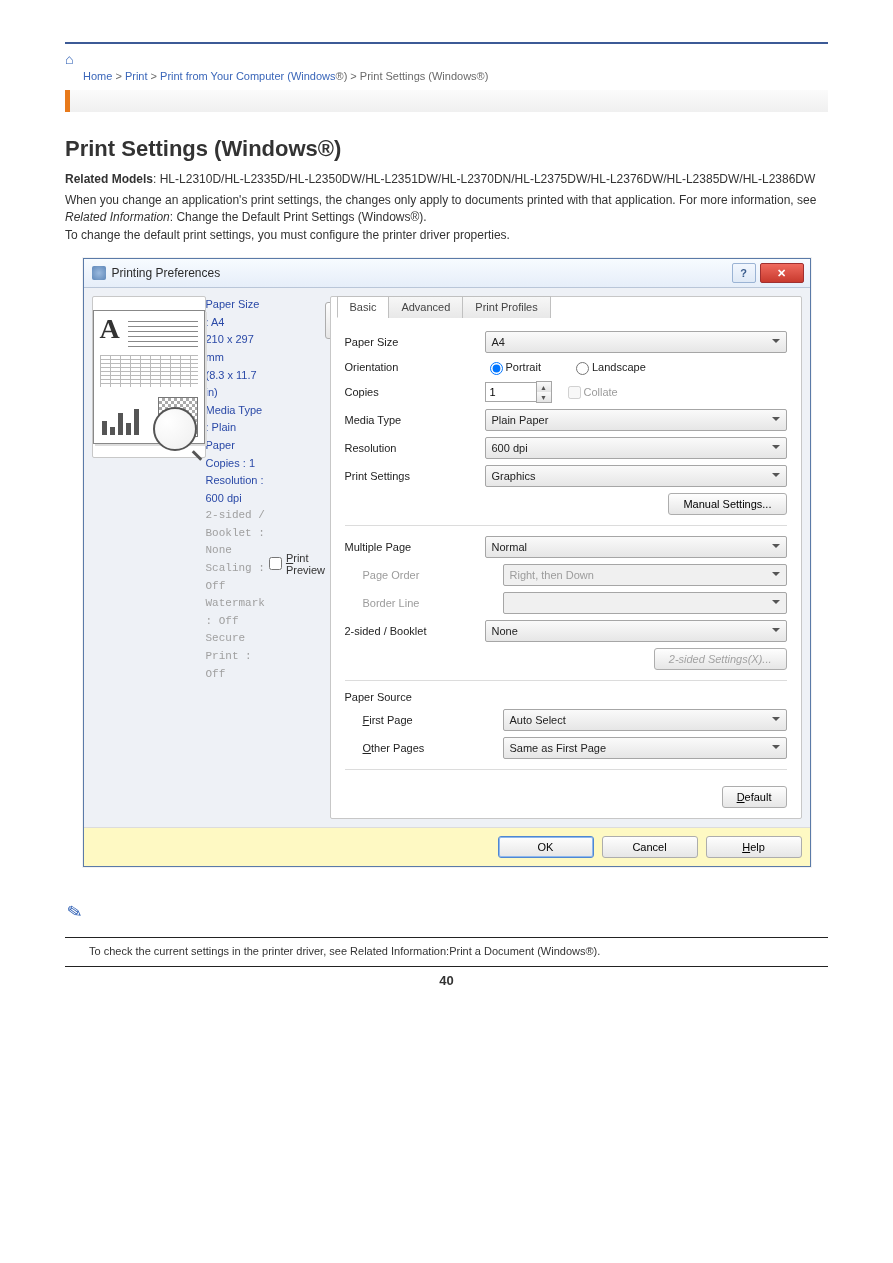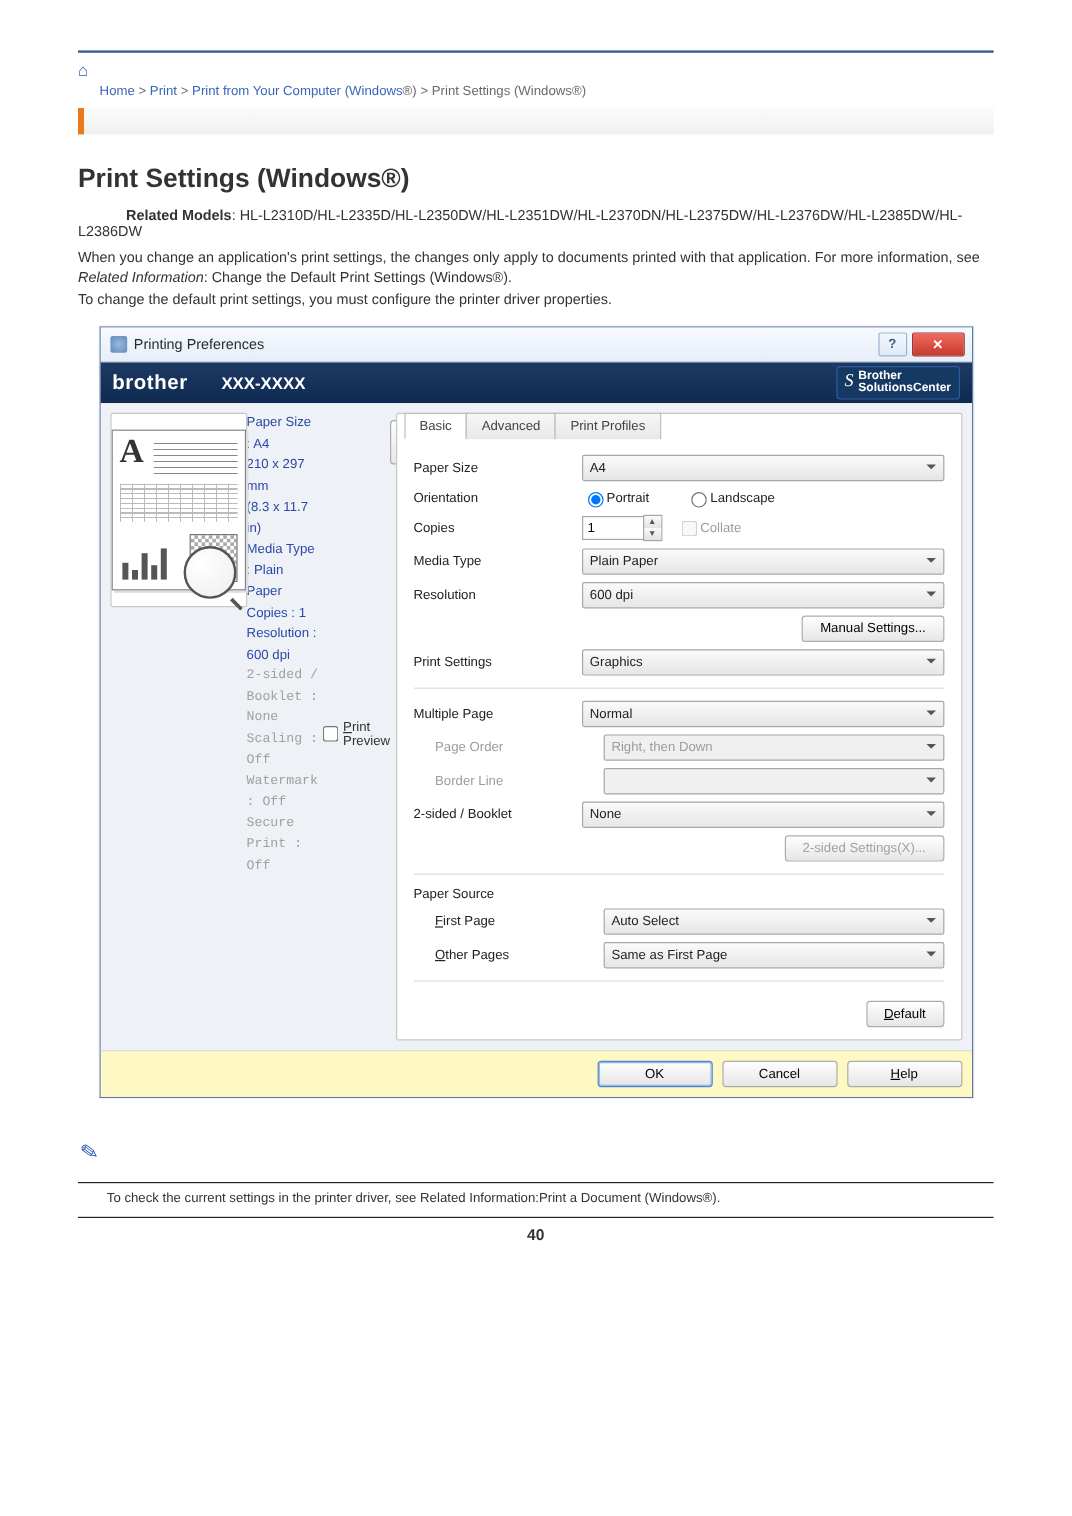--- a/index.html
+++ b/index.html
@@ -36,21 +36,21 @@
   }
   .kicker-bar span {
     position: absolute; left: 8px; top: 3px;
     font-size: 12px; font-weight: bold; color: #8a8a8a;
   }
   h1.page-title {
     font-size: 22px; font-weight: 600; color: #333;
     margin: 0 10px 10px 10px;
   }
   .models { font-size:12px; color:#333; margin:0 10px 6px 10px; }
-  .models b { font-weight:700;margin-left:40px; }
+  .models b { font-weight:700; }
   .intro { font-size:12px; color:#333; margin:0 10px 14px 10px; line-height:1.45;}
 
   
   .dialog {
     width: 726px;
     margin: 0 auto 20px auto;
     border: 1px solid #5a7aa8;
     box-shadow: 0 0 0 1px rgba(0,0,0,.05);
     font-family: "Segoe UI", Tahoma, Arial, sans-serif;
   }
@@ -185,21 +185,21 @@
   .spin span{flex:1;display:flex;align-items:center;justify-content:center;font-size:7px;color:#555;background:linear-gradient(#fafafa,#e3e3e3);}
   .radio{display:inline-flex;align-items:center;margin-right:30px;}
   .radio input{margin-right:3px;}
   .chk{display:inline-flex;align-items:center;margin-left:12px;color:#9c9c9c;}
   .chk input{margin-right:3px;}
   .btn-s{
     height:22px;border:1px solid #adadad;border-radius:3px;
     background:linear-gradient(#fefefe,#e6e6e6);font-size:11px;
     padding:0 14px;cursor:pointer;
   }
-  .btn-s.disabled{color:#a2a2a2;}
+  .btn-s.disabled{color:#a2a2a2;font-style:italic;}
   .hr{border:none;border-top:1px solid #dcdcdc;margin:10px 0;}
   .sub{margin-left:18px;color:#9c9c9c;}
   .default-row{display:flex;justify-content:flex-end;margin-top:16px;}
 
   .dlg-footer{
     background:#fef9c3;padding:8px;display:flex;justify-content:flex-end;gap:8px;
     border-top:1px solid #dcdcdc;
   }
   .dlg-footer .btn-s{width:96px;}
   .btn-ok{border-color:#4f87d3 !important;box-shadow:inset 0 0 0 1px #8fb8ec;}
@@ -235,29 +235,20 @@
   
   <div class="dialog">
     <div class="dlg-titlebar">
       <span class="t-icon"></span>
       <span>Printing Preferences</span>
       <span class="spacer"></span>
       <span class="dlg-help">?</span>
       <span class="dlg-close">✕</span>
     </div>
 
-    <div class="brand-bar">
-      <span class="brand-logo">brother</span>
-      <span class="brand-model">XXX-XXXX</span>
-      <span class="spacer"></span>
-      <div class="sol-btn">
-        <span class="s">S</span>
-        <span><b>Brother</b><br><b>SolutionsCenter</b></span>
-      </div>
-    </div>
 
     <div class="dlg-body">
 
       <div class="left-pane">
         <div class="preview-box">
           <div class="doc-thumb">
             <div class="doc-lines"></div>
             <div class="doc-grid"></div>
             <div class="doc-bars">
                 <span style="height:14px"></span>
@@ -330,29 +321,29 @@
           </div>
           <div class="row">
             <div class="lbl">Media Type</div>
             <div class="sel">Plain Paper</div>
           </div>
           <div class="row">
             <div class="lbl">Resolution</div>
             <div class="sel">600 dpi</div>
           </div>
           <div class="row">
+            <div class="lbl">Print Settings</div>
+            <div class="sel">Graphics</div>
+          </div>
+          <div class="row">
               <div class="lbl"></div>
               <div style="flex:1;display:flex;justify-content:flex-end;">
             <button class="btn-s">Manual Settings...</button>
           </div>
             </div>
-          <div class="row">
-            <div class="lbl">Print Settings</div>
-            <div class="sel">Graphics</div>
-          </div>
 
           <hr class="hr">
 
           <div class="row">
             <div class="lbl">Multiple Page</div>
             <div class="sel">Normal</div>
           </div>
           <div class="row">
             <div class="lbl sub">Page Order</div>
             <div class="sel disabled">Right, then Down</div>

